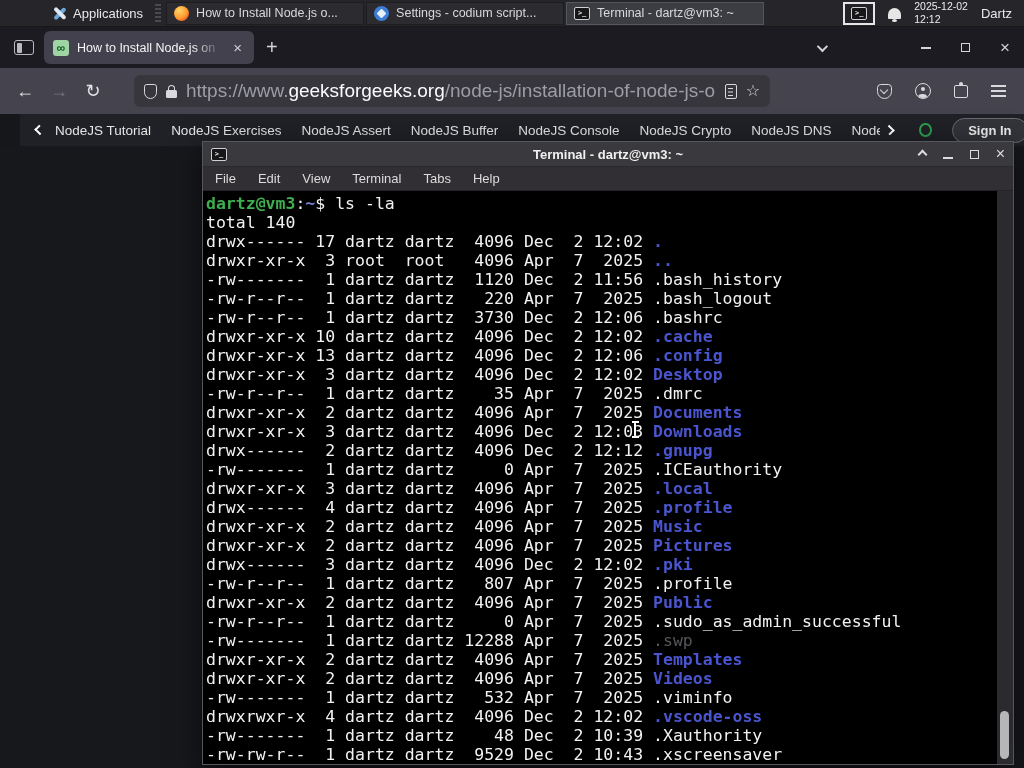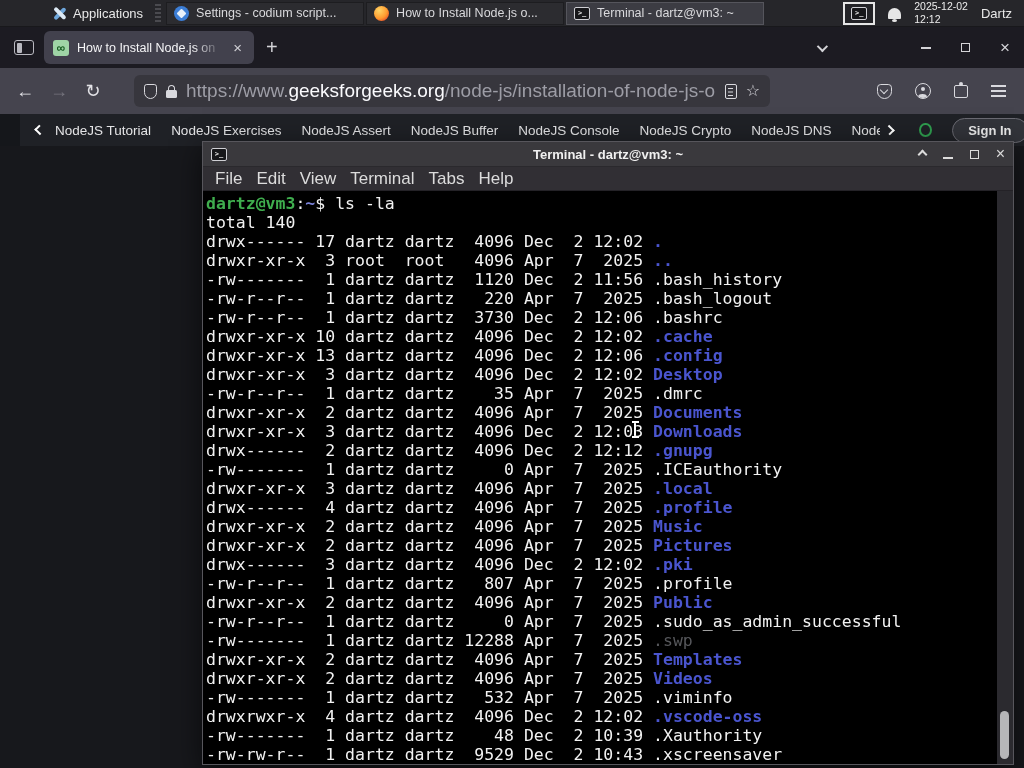--- a/index.html
+++ b/index.html
@@ -117,22 +117,22 @@
   .titlebar { position:absolute; left:0; top:0; right:0; height:25px; background:#3a393d;
               border-bottom:1px solid #2a292d; display:flex; align-items:center; padding:0 8px; }
   .titlebar .title { position:absolute; left:0; right:0; text-align:center; color:#f0f0f0;
                      font-size:13px; font-weight:bold; }
   .tb-controls { margin-left:auto; display:flex; align-items:center; gap:17px; z-index:2; }
   .tb-controls .chev { border-color:#dcdcdc; width:7px; height:7px; }
   .tb-controls .minbar, .tb-controls .maxsq { border-color:#dcdcdc; background-clip:border-box; }
   .tb-controls .minbar { background:#dcdcdc; margin-top:7px; }
   .tb-controls .xglyph { color:#dcdcdc; font-size:16px; }
   .menubar { position:absolute; left:0; top:25px; right:0; height:24px; background:#312f34;
-             border-bottom:1px solid #242227; display:flex; align-items:center; gap:14px;
-             padding:0 12px; color:#dcdcdc; font-size:17px; }
+             border-bottom:1px solid #242227; display:flex; align-items:center; gap:22px;
+             padding:0 12px; color:#dcdcdc; font-size:13px; }
   .tcontent { position:absolute; left:0; top:49px; right:0; bottom:0; background:#000;
               padding:3px 0 0 3px; font-family:"DejaVu Sans Mono", monospace;
               font-size:16.5px; line-height:19px; color:#f2f2f2; overflow:hidden; }
   .trow { white-space:pre; }
   .trow .dir { color:#4a55cf; font-weight:bold; }
   .trow .file { color:#f2f2f2; }
   .trow .dim { color:#56575b; }
   .p-user { color:#3fae4e; font-weight:bold; }
   .p-path { color:#7a82d8; font-weight:bold; }
   .tscroll { position:absolute; right:0; top:49px; bottom:0; width:16px; background:#2b2a2f; }
@@ -153,26 +153,26 @@
 
 <div class="panel">
   <div class="apps-btn">
     <span class="xlogo"></span>
     <span>Applications</span>
   </div>
   <div class="panel-handle"></div>
   <div style="display:flex;">
 
   <div class="win-btn">
+        <span class="ffx"></span>
+        <span class="lbl">How to Install Node.js o...</span>
+      </div>
+      <div class="win-btn">
         <span class="codium"></span>
         <span class="lbl">Settings - codium script...</span>
-      </div>
-      <div class="win-btn">
-        <span class="ffx"></span>
-        <span class="lbl">How to Install Node.js o...</span>
       </div>
       <div class="win-btn active">
         <span class="termico"></span>
         <span class="lbl">Terminal - dartz@vm3: ~</span>
       </div>
     </div>
   <div class="tray">
     <div class="tray-frame">
       <span class="termico"></span>
     </div>

